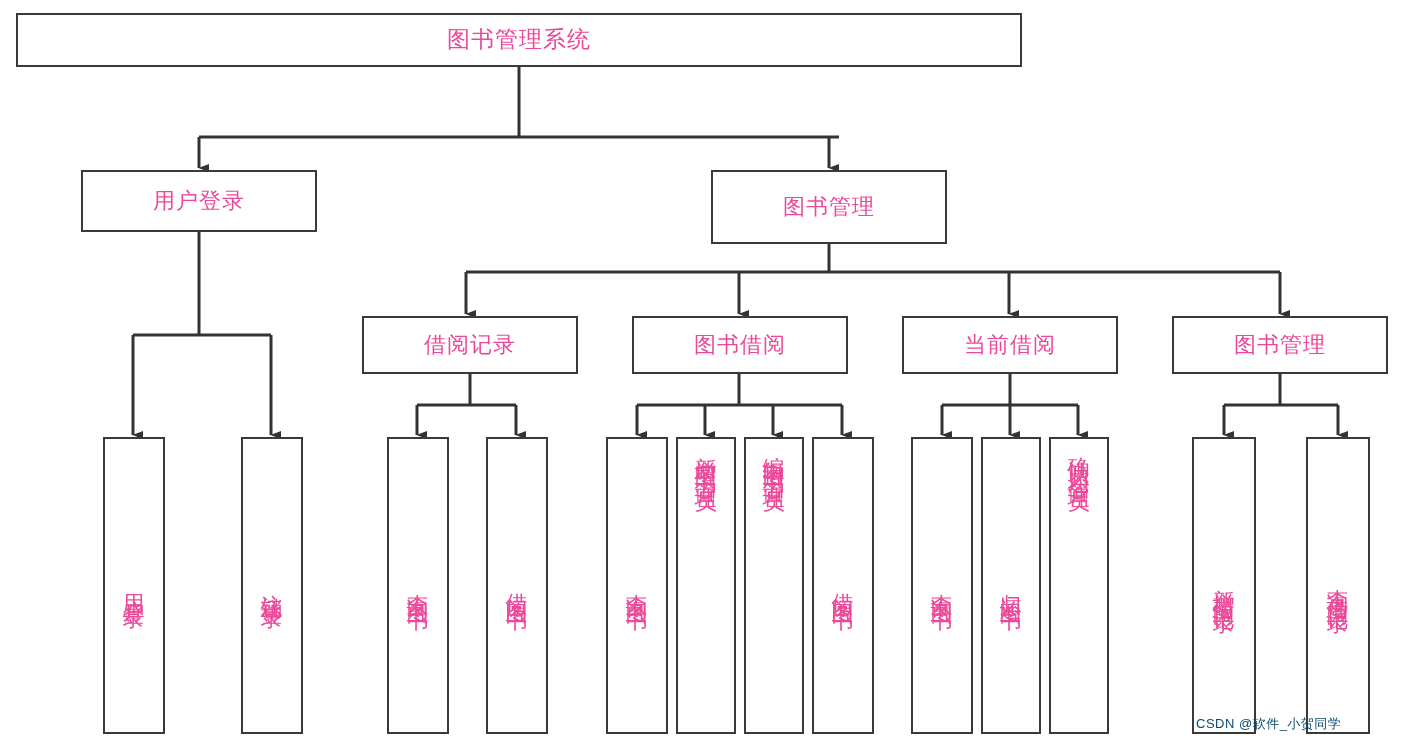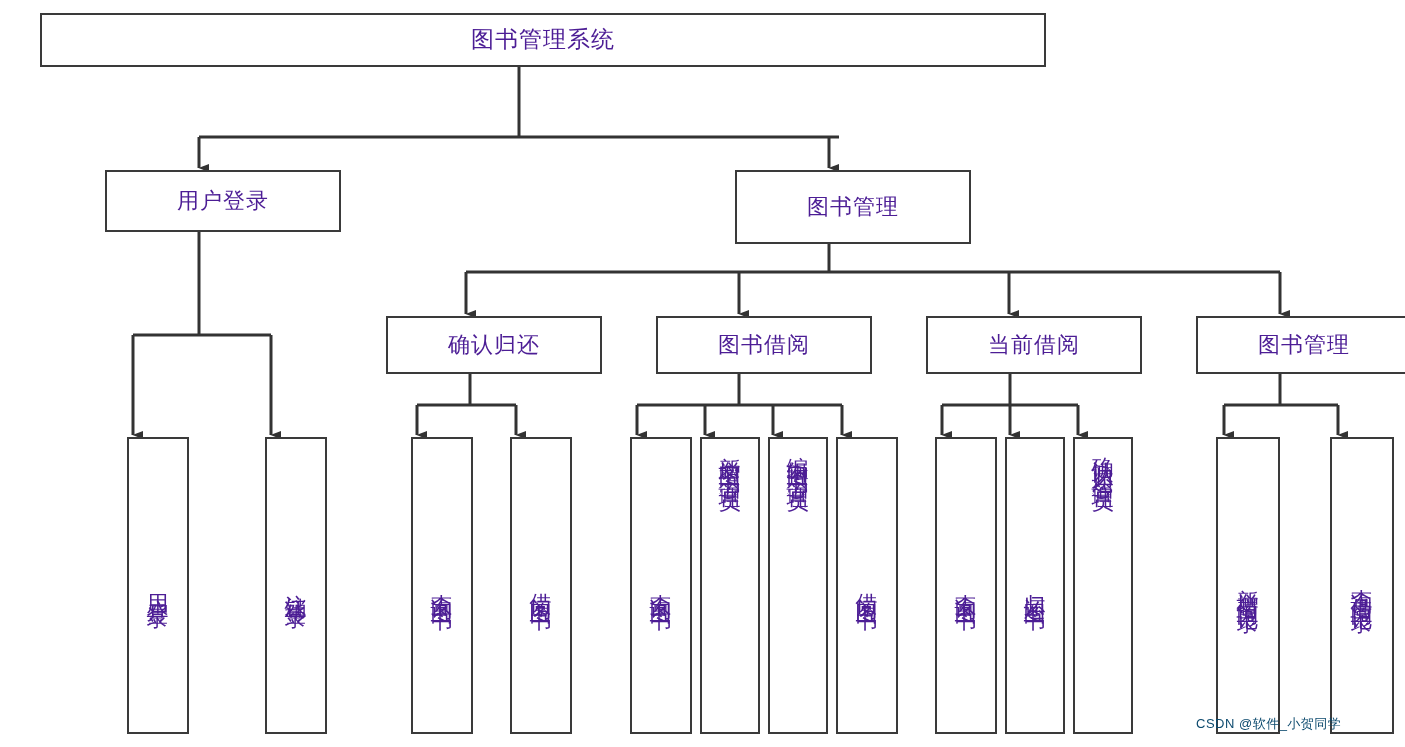--- a/index.html
+++ b/index.html
@@ -11,22 +11,21 @@
   #diagram-root{position:relative;width:1405px;height:747px;background:#fff;}
   svg#wires{position:absolute;left:0;top:0;width:1405px;height:747px;}
   .node{
     position:absolute;
     box-sizing:border-box;
     background:#ffffff;
     border:2.5px solid #3a3a3a;
     display:flex;
     align-items:center;
     justify-content:center;
-    color:#4c1d95;
-    margin-left:24px;
+    color:#ec4899;
   }
   .node .label{
     display:block;
     line-height:1.18;
     letter-spacing:1px;
     white-space:pre;
   }
   .node.horizontal .label{
     font-size:22px;
     writing-mode:horizontal-tb;
@@ -114,21 +113,21 @@
   </div>
 
   <div class="node horizontal" style="left:81px;top:170px;width:236px;height:62px;">
     <span class="label">用户登录</span>
   </div>
   <div class="node horizontal" style="left:711px;top:170px;width:236px;height:74px;">
     <span class="label">图书管理</span>
   </div>
 
   <div class="node horizontal" style="left:362px;top:316px;width:216px;height:58px;">
-    <span class="label">确认归还</span>
+    <span class="label">借阅记录</span>
   </div>
   <div class="node horizontal" style="left:902px;top:316px;width:216px;height:58px;">
     <span class="label">当前借阅</span>
   </div>
   <div class="node horizontal" style="left:632px;top:316px;width:216px;height:58px;">
     <span class="label">图书借阅</span>
   </div>
   <div class="node horizontal" style="left:1172px;top:316px;width:216px;height:58px;">
     <span class="label">图书管理</span>
   </div>

